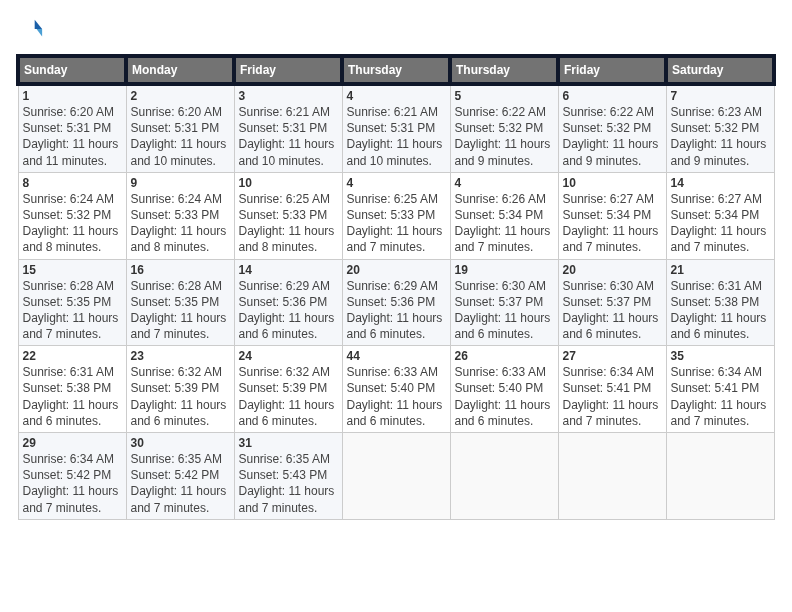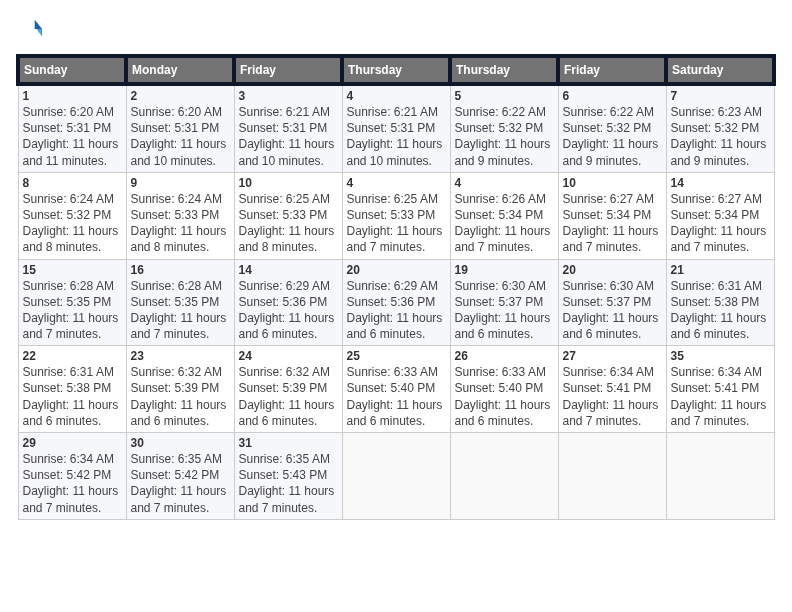--- a/index.html
+++ b/index.html
@@ -301,21 +301,21 @@
 and 6 minutes.</div>
           </td>
           <td>
             <span class="day-num">24</span>
             <div class="day-info" style="white-space: pre-line;">Sunrise: 6:32 AM
 Sunset: 5:39 PM
 Daylight: 11 hours
 and 6 minutes.</div>
           </td>
           <td>
-            <span class="day-num">25</span>
+            <span class="day-num">44</span>
             <div class="day-info" style="white-space: pre-line;">Sunrise: 6:33 AM
 Sunset: 5:40 PM
 Daylight: 11 hours
 and 6 minutes.</div>
           </td>
           <td>
             <span class="day-num">26</span>
             <div class="day-info" style="white-space: pre-line;">Sunrise: 6:33 AM
 Sunset: 5:40 PM
 Daylight: 11 hours

